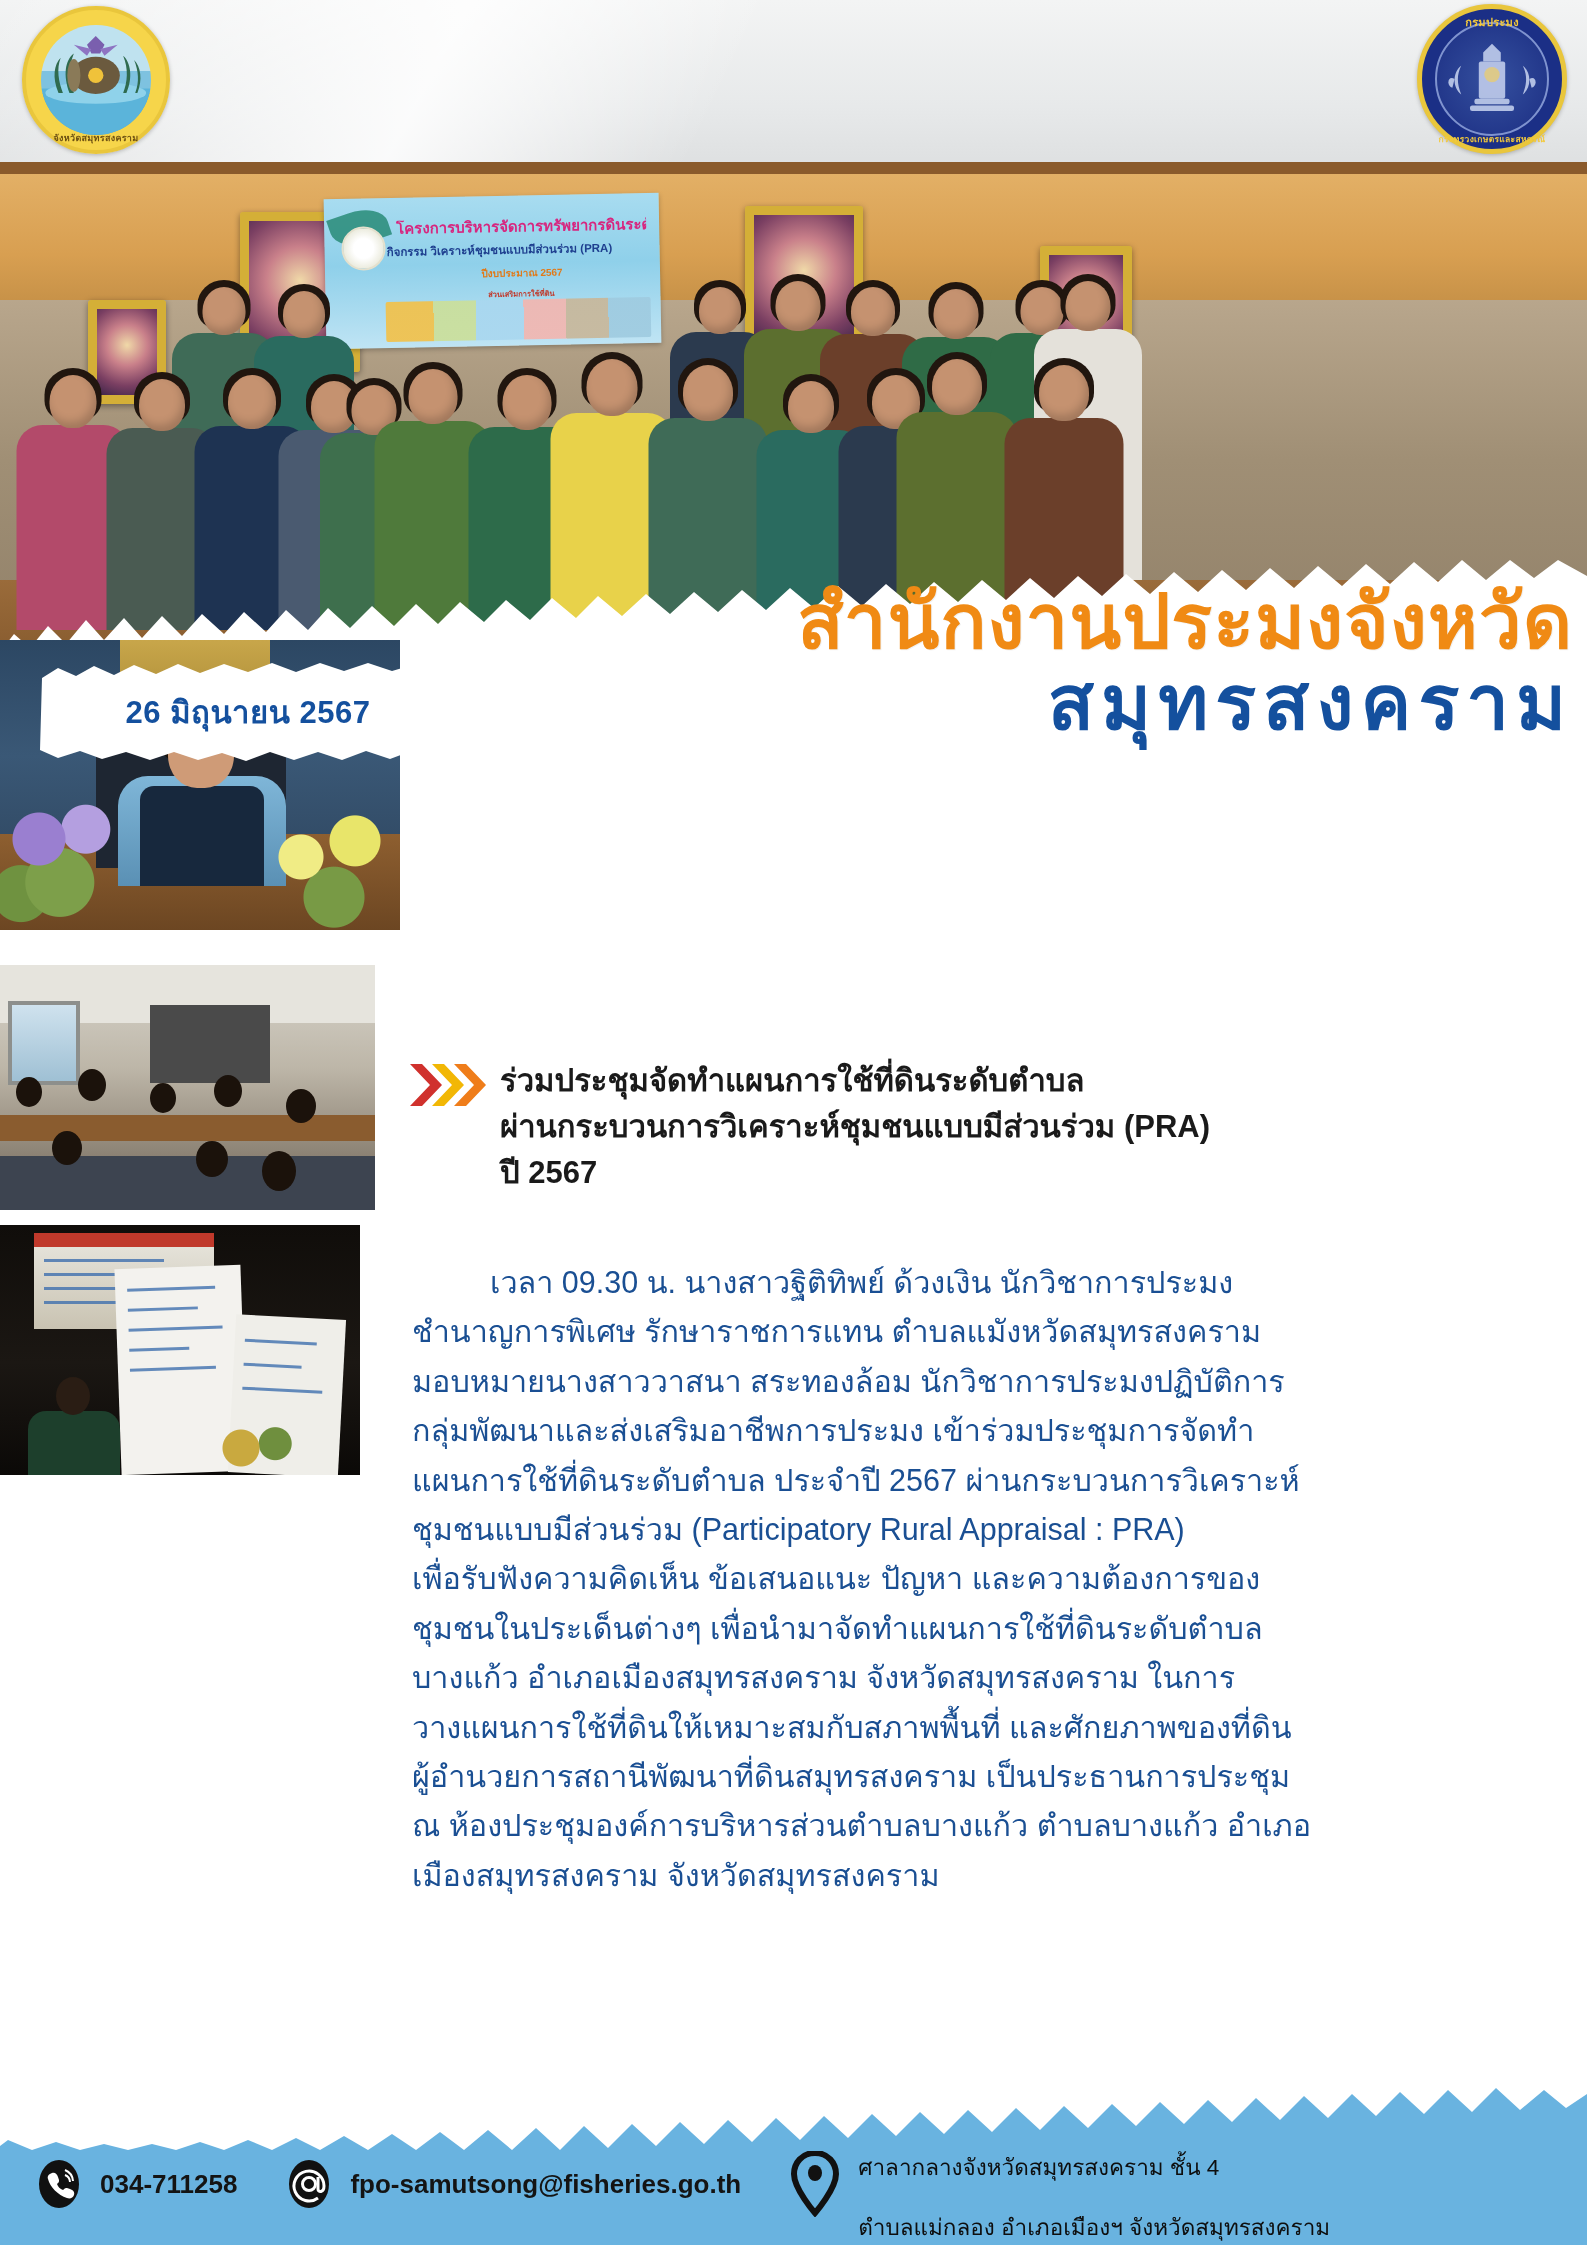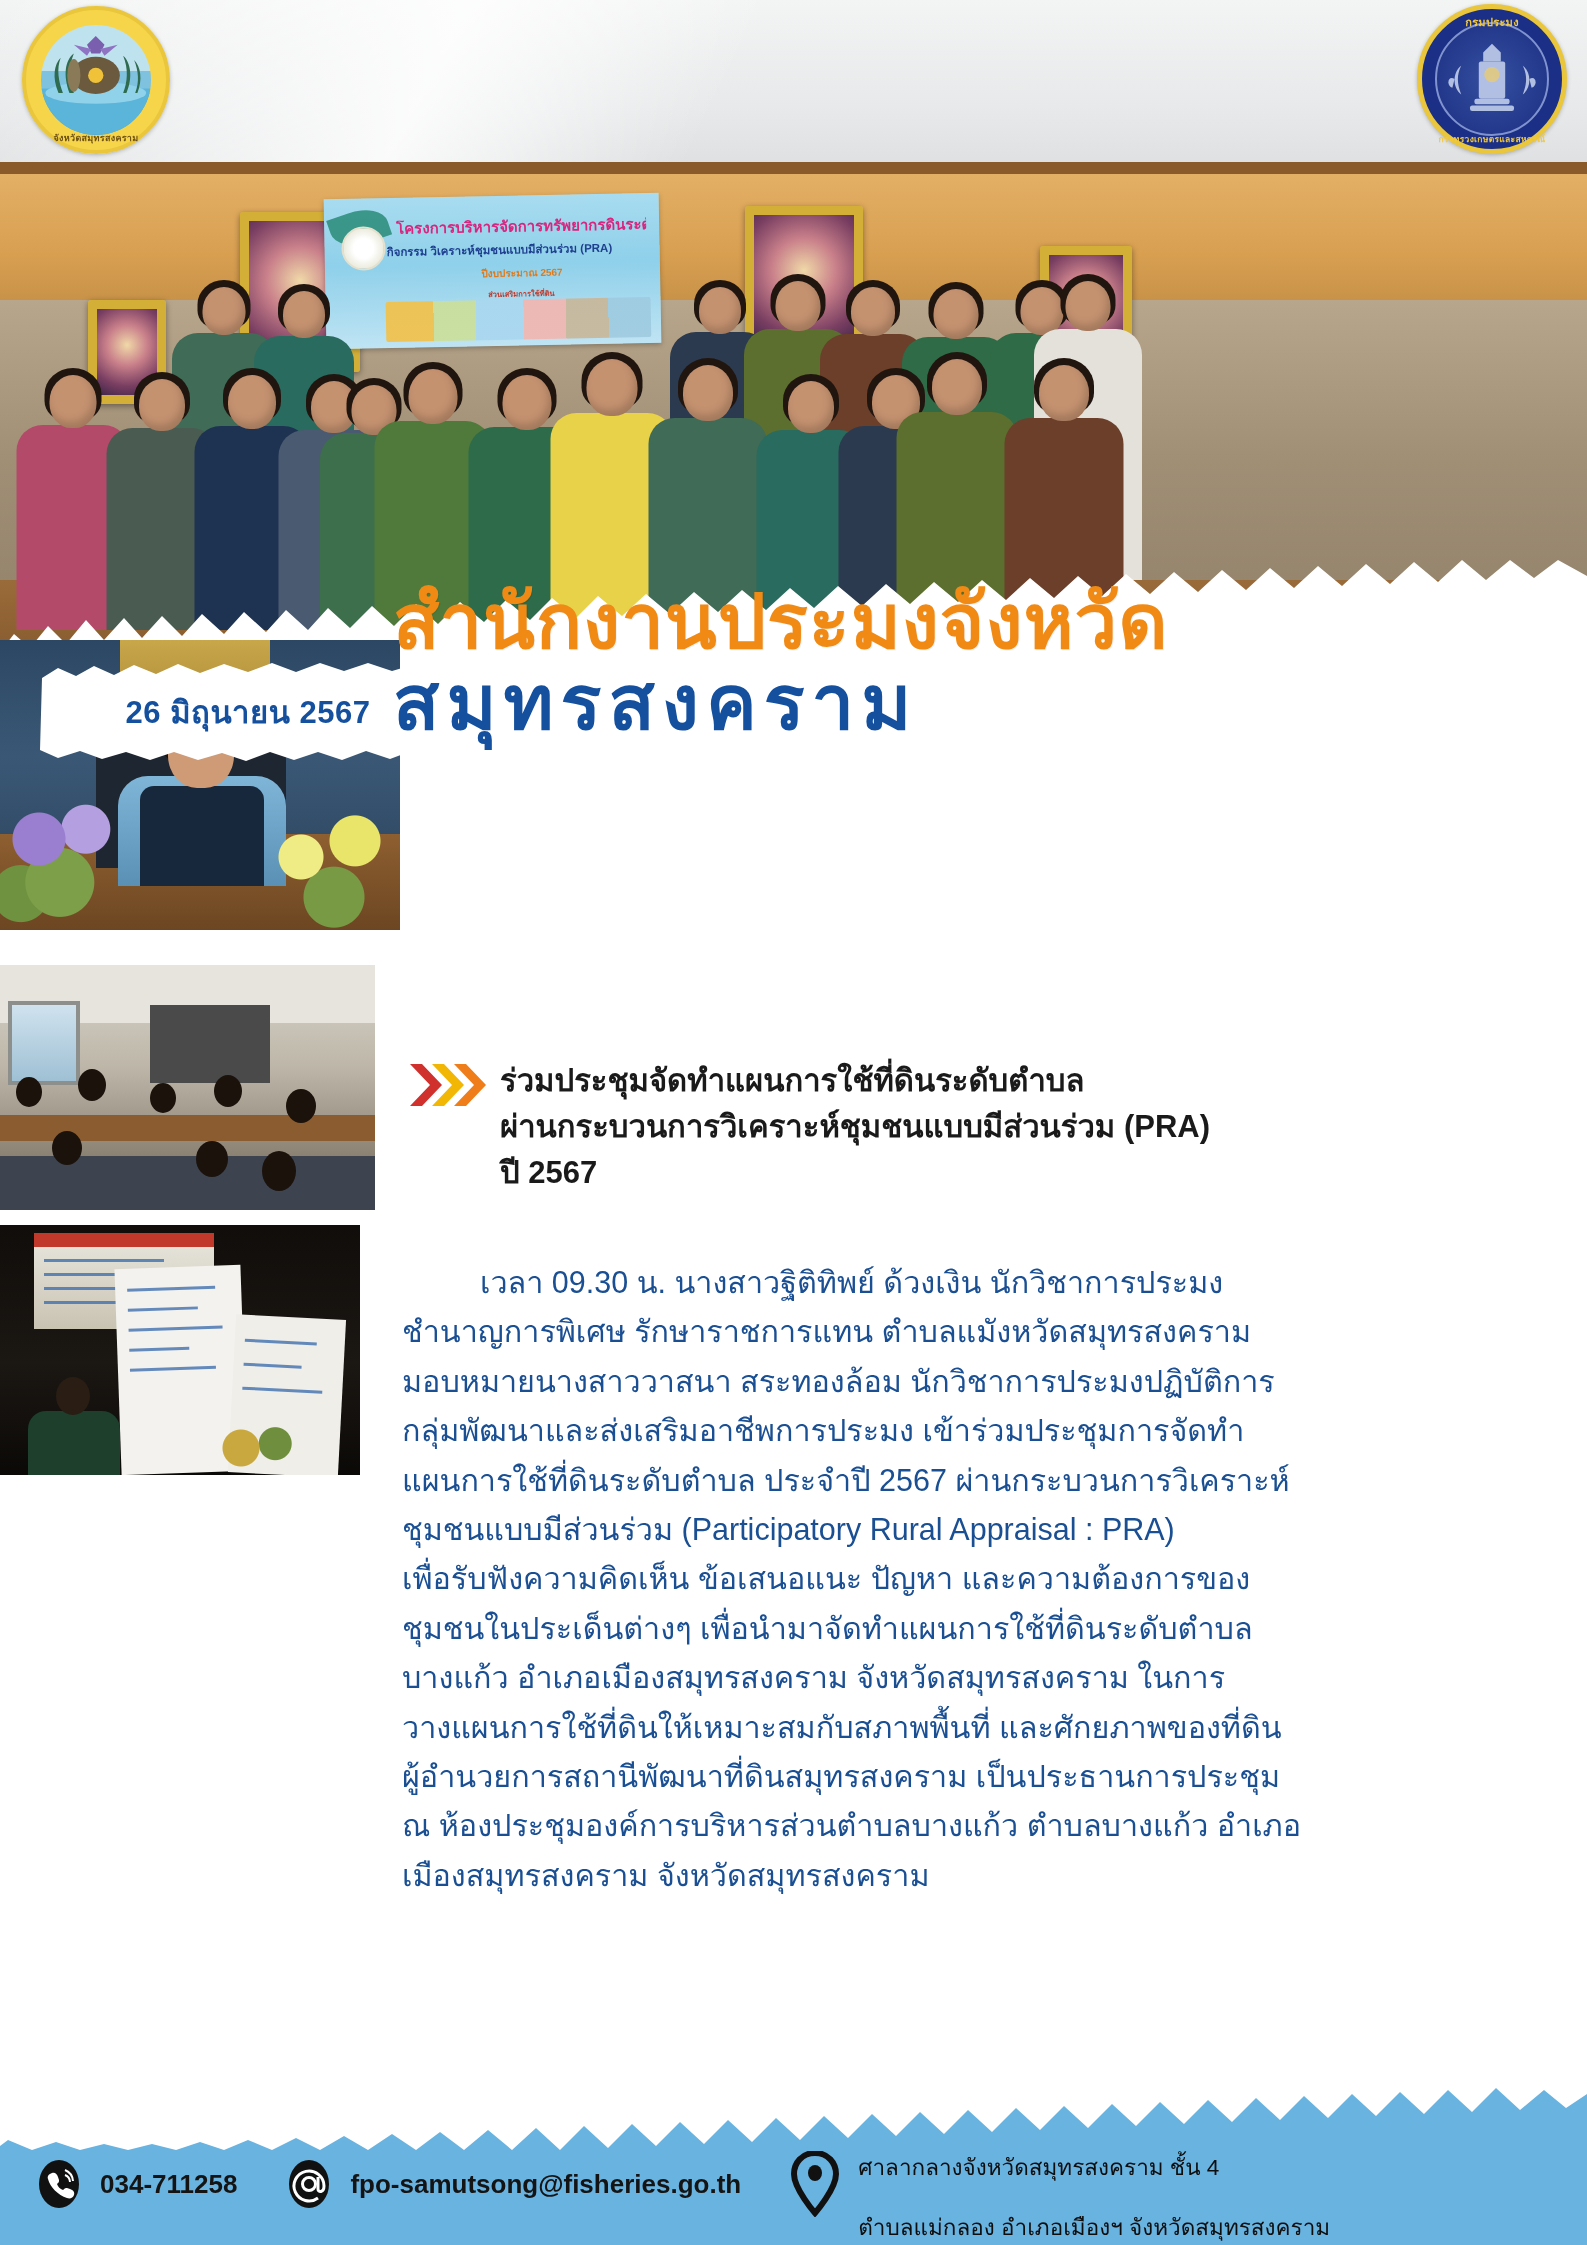--- a/index.html
+++ b/index.html
@@ -136,21 +136,21 @@
   }
   .date-badge .dtext{
     position:absolute; left:0; top:0; width:100%; height:100%;
     display:flex; align-items:center; justify-content:center;
     font-size:31px; font-weight:700; color:#14509e; letter-spacing:.5px;
     white-space:nowrap;
   }
 
   
   .title-wrap{
-    position:absolute; left:393px; top:585px; width:1165px; 
+    position:absolute; left:408px; top:585px; width:1165px; text-align:right;
   }
   .title-1{
     font-size:76px; font-weight:700; color:#F08A14; line-height:.98;
     letter-spacing:1px; white-space:nowrap;
     text-shadow:1px 1px 0 rgba(0,0,0,.06);
   }
   .title-2{
     font-size:76px; font-weight:700; color:#14509e; line-height:1.05;
     letter-spacing:7px; white-space:nowrap; margin-top:4px;
   }
@@ -162,21 +162,21 @@
   }
   .chevrons{ flex:0 0 auto; margin-top:4px; }
   .sub-lines{ flex:1 1 auto; }
   .sub-line{
     font-size:31px; font-weight:700; color:#1a1a1a; line-height:1.48;
     white-space:nowrap;
   }
 
   
   .body-text{
-    position:absolute; left:402px; top:1258px; width:1172px;
+    position:absolute; left:412px; top:1258px; width:1172px;
     color:#1a4f93; font-size:30.5px; line-height:1.62;
     text-align:left;
   }
   .body-text p{ margin:0; white-space:nowrap; }
   .body-text p.first{ text-indent:0; padding-left:78px; }
 
   
   .side-photo{
     position:absolute; left:0; overflow:hidden;
   }

